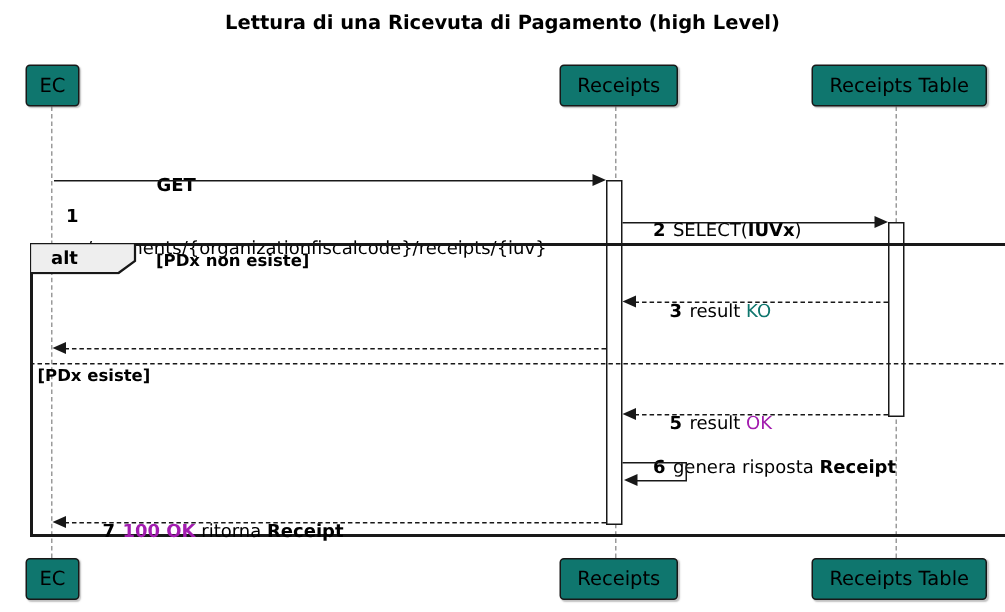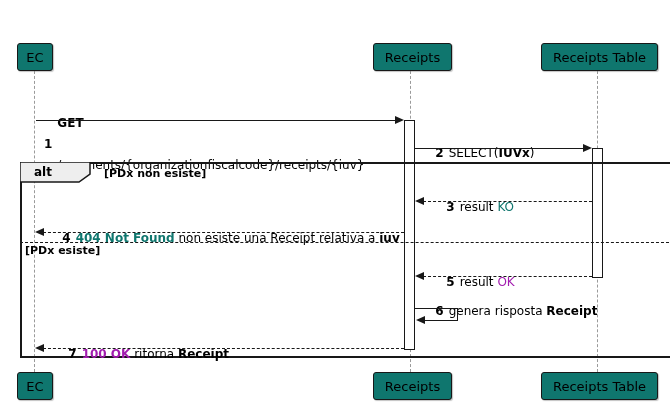--- a/index.html
+++ b/index.html
@@ -61,32 +61,33 @@
     position:absolute;width:0;height:0;
     border-top:4px solid transparent;border-bottom:4px solid transparent;
     border-right:9px solid #181818;
   }
 </style>
 </head>
 <body>
 
 <div class="canvas">
 
+  <div class="title">Lettura di una Ricevuta di Pagamento (high Level)</div>
 
   <div class="lifeline ll-ec"></div>
   <div class="lifeline ll-receipts"></div>
   <div class="lifeline ll-table"></div>
 
   <div class="activation act-receipts"></div>
   <div class="activation act-table"></div>
 
   <div class="msg-label multiline" style="left:44px;top:88px;">
     <span class="num">1</span>
     <span>
-      <span class="b" style="display:block;">GET</span>
+      <span class="b" style="display:block;margin-left:47px;">GET</span>
       <span style="display:block;">/payments/{organizationfiscalcode}/receipts/{iuv}</span>
     </span>
   </div>
   <div class="line" style="left:36px;top:120px;width:362px;"></div>
   <div class="head-r" style="left:395px;top:116px;"></div>
 
   <div class="msg-label" style="left:420px;top:132px;">
     <span class="num">2</span><span>SELECT(</span><span class="b">IUVx</span><span>)</span>
   </div>
   <div class="line" style="left:415px;top:148px;width:170px;"></div>
@@ -101,23 +102,20 @@
     <div class="divider"></div>
     <div class="guard guard2">[PDx esiste]</div>
   </div>
 
   <div class="msg-label" style="left:431px;top:186px;">
     <span class="num">3</span><span>result </span><span class="red">KO</span>
   </div>
   <div class="line dashed" style="left:423px;top:201px;width:169px;"></div>
   <div class="head-l" style="left:415px;top:197px;"></div>
 
-  <div class="msg-label" style="left:47px;top:217px;">
-    <span class="num">4</span><span class="b red">404 Not Found</span><span> non esiste una Receipt relativa a </span><span class="b">iuv</span>
-  </div>
   <div class="line dashed" style="left:43px;top:232px;width:361px;"></div>
   <div class="head-l" style="left:35px;top:228px;"></div>
 
   <div class="msg-label" style="left:431px;top:261px;">
     <span class="num">5</span><span>result </span><span class="green">OK</span>
   </div>
   <div class="line dashed" style="left:423px;top:276px;width:169px;"></div>
   <div class="head-l" style="left:415px;top:272px;"></div>
 
   <div class="msg-label" style="left:420px;top:290px;">

